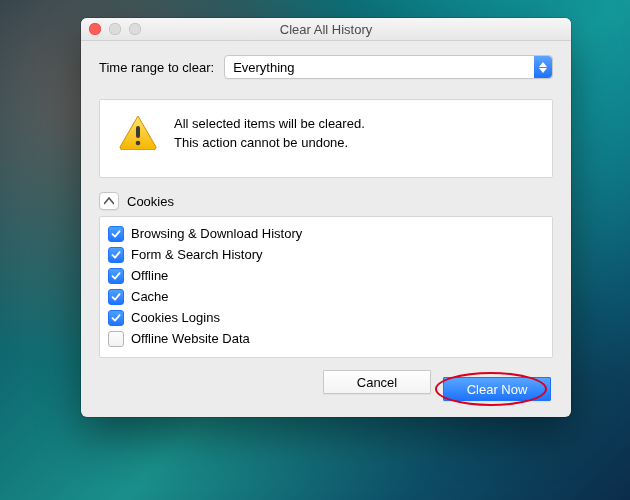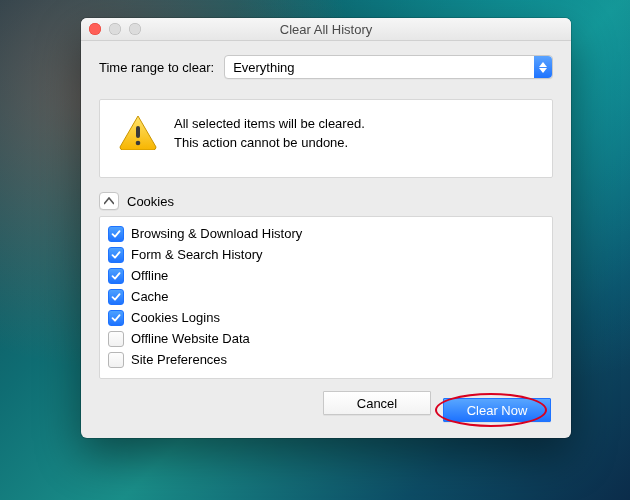--- a/index.html
+++ b/index.html
@@ -280,24 +280,20 @@
               <svg width="10" height="10" viewBox="0 0 10 10">
                 <path d="M1.5 5.2 L4 7.7 L8.6 2.2" fill="none" stroke="#fff" stroke-width="1.8" stroke-linecap="round" stroke-linejoin="round"></path>
               </svg>
             </div>
             <span>Cookies Logins</span>
           </div>
           <div class="check-row">
             <div class="cb"></div>
             <span>Offline Website Data</span>
           </div>
-          <div class="check-row">
-            <div class="cb"></div>
-            <span>Site Preferences</span>
-          </div>
         </div>
 
       <div class="actions">
         <div class="btn">
           <span>Cancel</span>
         </div>
         <div style="position:relative;margin-top:7px;">
           <div class="btn primary">
             <span>Clear Now</span>
           </div>

